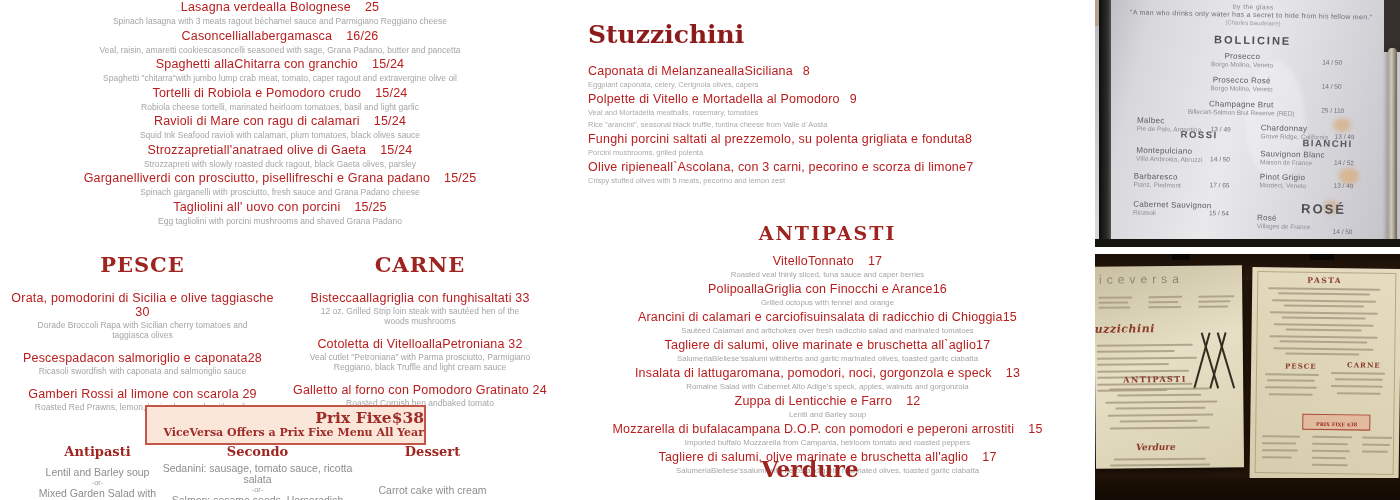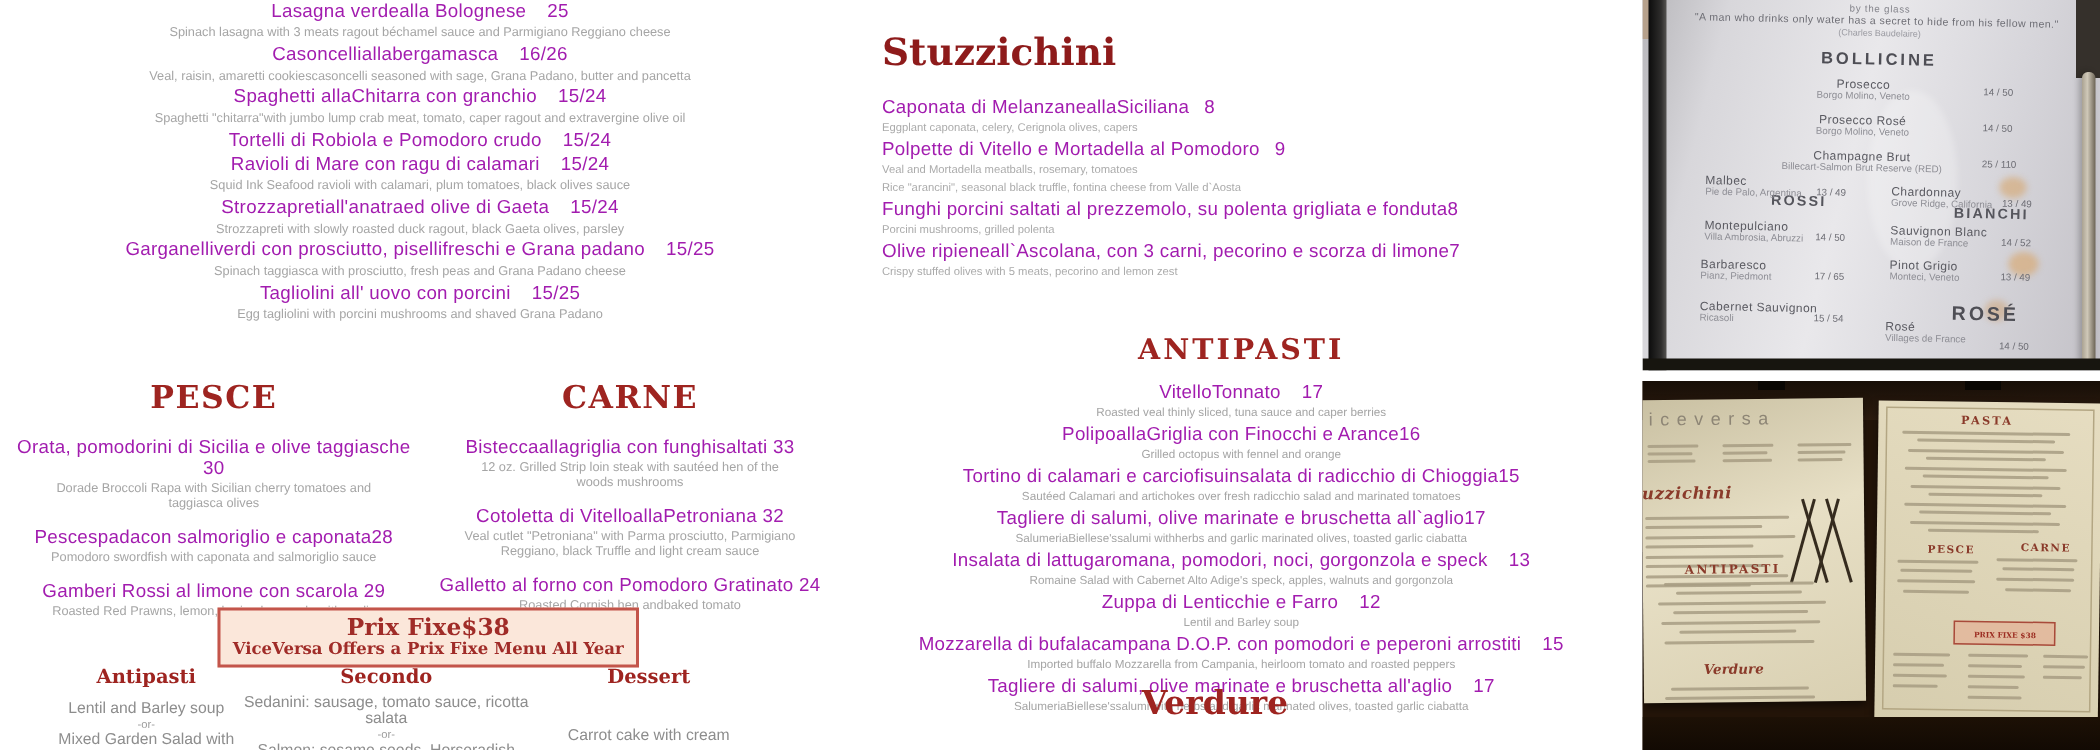--- a/index.html
+++ b/index.html
@@ -2,39 +2,39 @@
 <html><head>
 <meta charset="utf-8">
 <style>
   html,body{margin:0;padding:0;background:#fff}
   .canvas{position:relative;width:1400px;height:500px;background:#ffffff;overflow:hidden;
           font-family:"Liberation Sans",sans-serif}
   .abs{position:absolute}
   .center{text-align:center}
 
   
-  .mi{font-size:12.5px;color:#a21caf;letter-spacing:.2px;line-height:14px}
+  .mi{font-size:12.5px;color:#b91c1c;letter-spacing:.2px;line-height:14px}
   .mi .pr{margin-left:14px}
   .md{font-size:8.5px;color:#a5a5a5;line-height:10px;margin-top:2px}
   .rhead{font-family:"DejaVu Serif",serif;font-weight:700;color:#9e2420}
 
   
   .pasta{left:0;top:6;width:560px;text-align:center}
   .pasta .pitem{margin-bottom:2.5px}
 
   
   .pesce{left:5px;top:252px;width:275px;text-align:center}
   .carne{left:285px;top:252px;width:270px;text-align:center}
   .pcHead{font-size:21px;letter-spacing:1px;margin-bottom:14px}
   .pcItem{margin-bottom:11px}
   .pcItem .md{max-width:225px;margin:1px auto 0}
 
   
   .prixbox{left:145px;top:405px;width:277px;height:34px;border:2px solid #c3554b;
-           background:#fbe7da;text-align:center;padding-top:2px}
+           background:#fbe7da;text-align:right;padding-top:2px}
   .prix1{font-family:"DejaVu Serif",serif;font-weight:700;color:#a02c28;font-size:15.5px;line-height:17px}
   .prix2{font-family:"DejaVu Serif",serif;font-weight:700;color:#a02c28;font-size:11px;line-height:13px}
 
   
   .bcol{text-align:center}
   .bcol .bhead{font-family:"DejaVu Serif",serif;font-weight:700;color:#9e2420;font-size:13px;line-height:15px;margin-bottom:4px}
   .bcol .bline{font-size:10.5px;color:#8d8d8d;line-height:11px}
   .bcol .bor{font-size:7.5px;color:#9d9d9d;line-height:10px}
 
   
@@ -103,48 +103,49 @@
     <div class="pitem">
       <div class="mi"><span>Casoncelliallabergamasca</span><span class="pr">16/26</span></div>
       <div class="md">Veal, raisin, amaretti cookiescasoncelli seasoned with sage, Grana Padano, butter and pancetta</div>
     </div>
     <div class="pitem">
       <div class="mi"><span>Spaghetti allaChitarra con granchio</span><span class="pr">15/24</span></div>
       <div class="md">Spaghetti "chitarra"with jumbo lump crab meat, tomato, caper ragout and extravergine olive oil</div>
     </div>
     <div class="pitem">
       <div class="mi"><span>Tortelli di Robiola e Pomodoro crudo</span><span class="pr">15/24</span></div>
+      <div class="md">Robiola cheese tortelli, marinated heirloom tomatoes, basil and light garlic</div>
     </div>
     <div class="pitem">
       <div class="mi"><span>Ravioli di Mare con ragu di calamari</span><span class="pr">15/24</span></div>
       <div class="md">Squid Ink Seafood ravioli with calamari, plum tomatoes, black olives sauce</div>
     </div>
     <div class="pitem">
       <div class="mi"><span>Strozzapretiall'anatraed olive di Gaeta</span><span class="pr">15/24</span></div>
       <div class="md">Strozzapreti with slowly roasted duck ragout, black Gaeta olives, parsley</div>
     </div>
     <div class="pitem">
       <div class="mi"><span>Garganelliverdi con prosciutto, pisellifreschi e Grana padano</span><span class="pr">15/25</span></div>
-      <div class="md">Spinach taggiasca with prosciutto, fresh peas and Grana Padano cheese</div>
+      <div class="md">Spinach garganelli with prosciutto, fresh sauce and Grana Padano cheese</div>
     </div>
     <div class="pitem">
       <div class="mi"><span>Tagliolini all' uovo con porcini</span><span class="pr">15/25</span></div>
       <div class="md">Egg tagliolini with porcini mushrooms and shaved Grana Padano</div>
     </div>
   </div>
 
   <div class="abs pesce">
     <div class="rhead pcHead">PESCE</div>
     <div class="pcItem">
       <div class="mi">Orata, pomodorini di Sicilia e olive taggiasche 30</div>
       <div class="md">Dorade Broccoli Rapa with Sicilian cherry tomatoes and taggiasca olives</div>
     </div>
     <div class="pcItem">
       <div class="mi">Pescespadacon salmoriglio e caponata28</div>
-      <div class="md">Pomodoro swordfish with caponata and salmoriglio sauce</div>
+      <div class="md">Ricasoli swordfish with caponata and salmoriglio sauce</div>
     </div>
     <div class="pcItem">
       <div class="mi">Gamberi Rossi al limone con scarola 29</div>
       <div class="md">Roasted Red Prawns, lemon, braised escarole with garlic</div>
     </div>
   </div>
 
   <div class="abs carne">
     <div class="rhead pcHead">CARNE</div>
     <div class="pcItem">
@@ -211,21 +212,21 @@
       <div class="rhead antiHead">ANTIPASTI</div>
       <div class="aitem">
         <div class="mi"><span>VitelloTonnato</span><span class="pr">17</span></div>
         <div class="md">Roasted veal thinly sliced, tuna sauce and caper berries</div>
       </div>
       <div class="aitem">
         <div class="mi"><span>PolipoallaGriglia con Finocchi e Arance16</span></div>
         <div class="md">Grilled octopus with fennel and orange</div>
       </div>
       <div class="aitem">
-        <div class="mi"><span>Tortino di calamari e carciofisuinsalata di radicchio di Chioggia15</span></div>
+        <div class="mi"><span>Arancini di calamari e carciofisuinsalata di radicchio di Chioggia15</span></div>
         <div class="md">Sautéed Calamari and artichokes over fresh radicchio salad and marinated tomatoes</div>
       </div>
       <div class="aitem">
         <div class="mi"><span>Tagliere di salumi, olive marinate e bruschetta all`aglio17</span></div>
         <div class="md">SalumeriaBiellese'ssalumi withherbs and garlic marinated olives, toasted garlic ciabatta</div>
       </div>
       <div class="aitem">
         <div class="mi"><span>Insalata di lattugaromana, pomodori, noci, gorgonzola e speck</span><span class="pr">13</span></div>
         <div class="md">Romaine Salad with Cabernet Alto Adige's speck, apples, walnuts and gorgonzola</div>
       </div>

